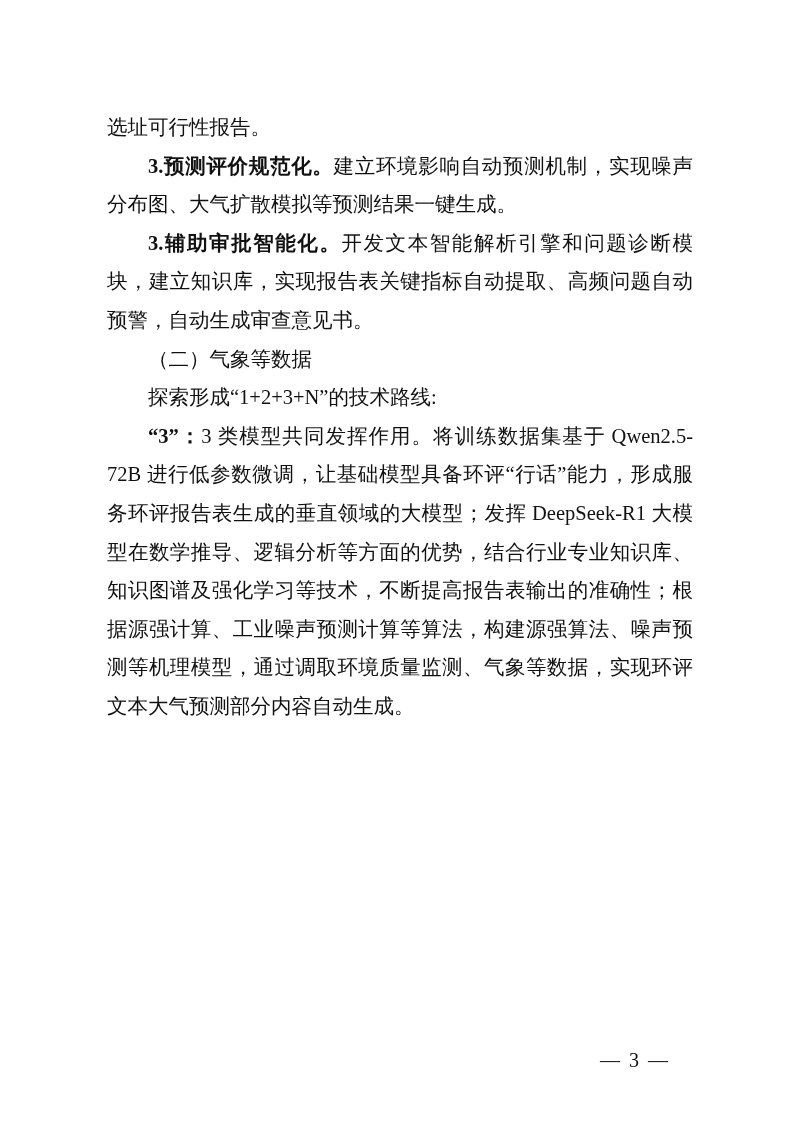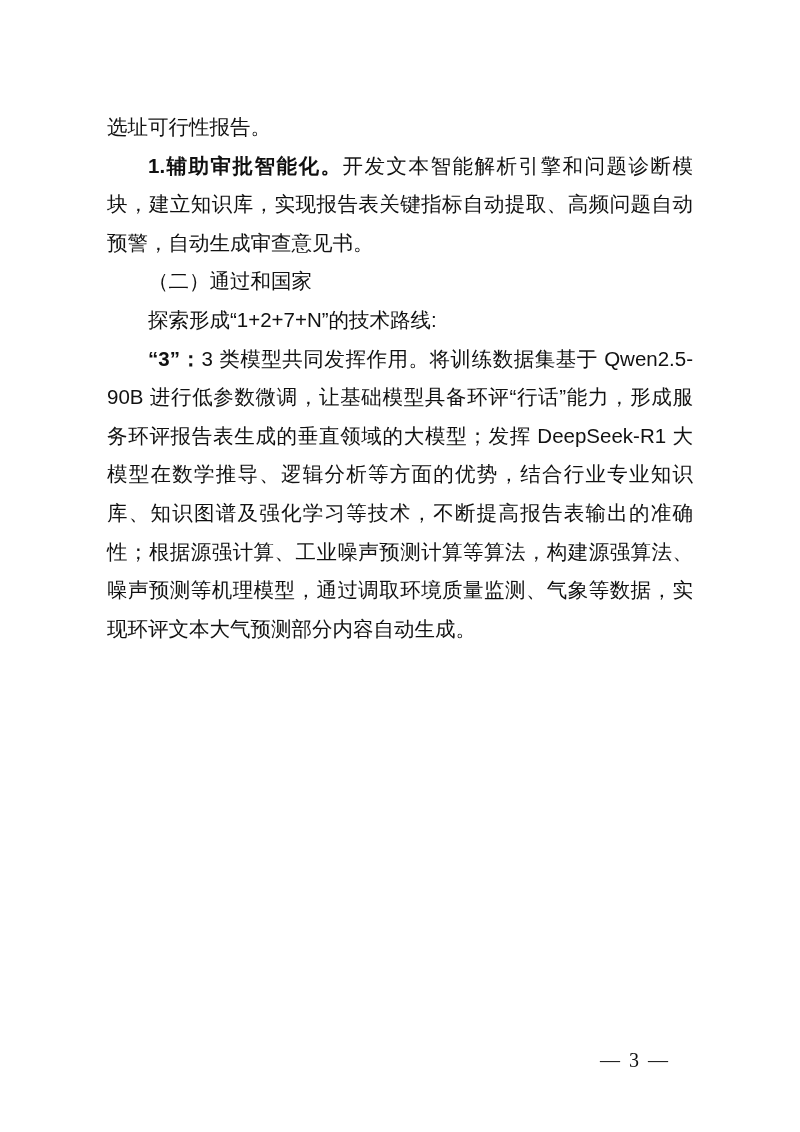--- a/index.html
+++ b/index.html
@@ -3,21 +3,21 @@
   <meta charset="utf-8">
   <style>
     html, body { margin: 0; padding: 0; background: #ffffff; }
     body { width: 800px; height: 1132px; position: relative; overflow: hidden; }
     .page {
       position: absolute;
       left: 107px;
       top: 108px;
       width: 586px;
       color: #111;
-      font-family: Liberation Sans, sans-serif;
+      font-family: Liberation Serif, serif;
       font-size: 20.5px;
       line-height: 38.6px;
       text-align: justify;
       text-justify: inter-character;
     }
     .page p { margin: 0; padding: 0; }
     .indent { text-indent: 41px; }
     .bold { font-weight: bold; }
     .page-number {
       position: absolute;
@@ -30,26 +30,29 @@
     }
   </style>
 </head>
 <body>
 
 <div class="page">
   <p>
     <span>选址可行性报告。</span>
   </p>
   <p class="indent">
-    <span class="bold">1.辅助审批智能化。</span><span>开发文本智能解析引擎和问题诊断模块，建立知识库，实现报告表关键指标自动提取、高频问题自动预警，自动生成审查意见书。</span>
+    <span class="bold">3.预测评价规范化。</span><span>建立环境影响自动预测机制，实现噪声分布图、大气扩散模拟等预测结果一键生成。</span>
   </p>
   <p class="indent">
-    <span>（二）通过和国家</span>
+    <span class="bold">3.辅助审批智能化。</span><span>开发文本智能解析引擎和问题诊断模块，建立知识库，实现报告表关键指标自动提取、高频问题自动预警，自动生成审查意见书。</span>
   </p>
   <p class="indent">
-    <span>探索形成“1+2+7+N”的技术路线:</span>
+    <span>（二）气象等数据</span>
   </p>
   <p class="indent">
-    <span class="bold">“3”：</span><span>3 类模型共同发挥作用。将训练数据集基于 Qwen2.5-90B 进行低参数微调，让基础模型具备环评“行话”能力，形成服务环评报告表生成的垂直领域的大模型；发挥 DeepSeek-R1 大模型在数学推导、逻辑分析等方面的优势，结合行业专业知识库、知识图谱及强化学习等技术，不断提高报告表输出的准确性；根据源强计算、工业噪声预测计算等算法，构建源强算法、噪声预测等机理模型，通过调取环境质量监测、气象等数据，实现环评文本大气预测部分内容自动生成。</span>
+    <span>探索形成“1+2+3+N”的技术路线:</span>
+  </p>
+  <p class="indent">
+    <span class="bold">“3”：</span><span>3 类模型共同发挥作用。将训练数据集基于 Qwen2.5-72B 进行低参数微调，让基础模型具备环评“行话”能力，形成服务环评报告表生成的垂直领域的大模型；发挥 DeepSeek-R1 大模型在数学推导、逻辑分析等方面的优势，结合行业专业知识库、知识图谱及强化学习等技术，不断提高报告表输出的准确性；根据源强计算、工业噪声预测计算等算法，构建源强算法、噪声预测等机理模型，通过调取环境质量监测、气象等数据，实现环评文本大气预测部分内容自动生成。</span>
   </p>
 </div>
 
 <div class="page-number">— 3 —</div>
 
 </body></html>

